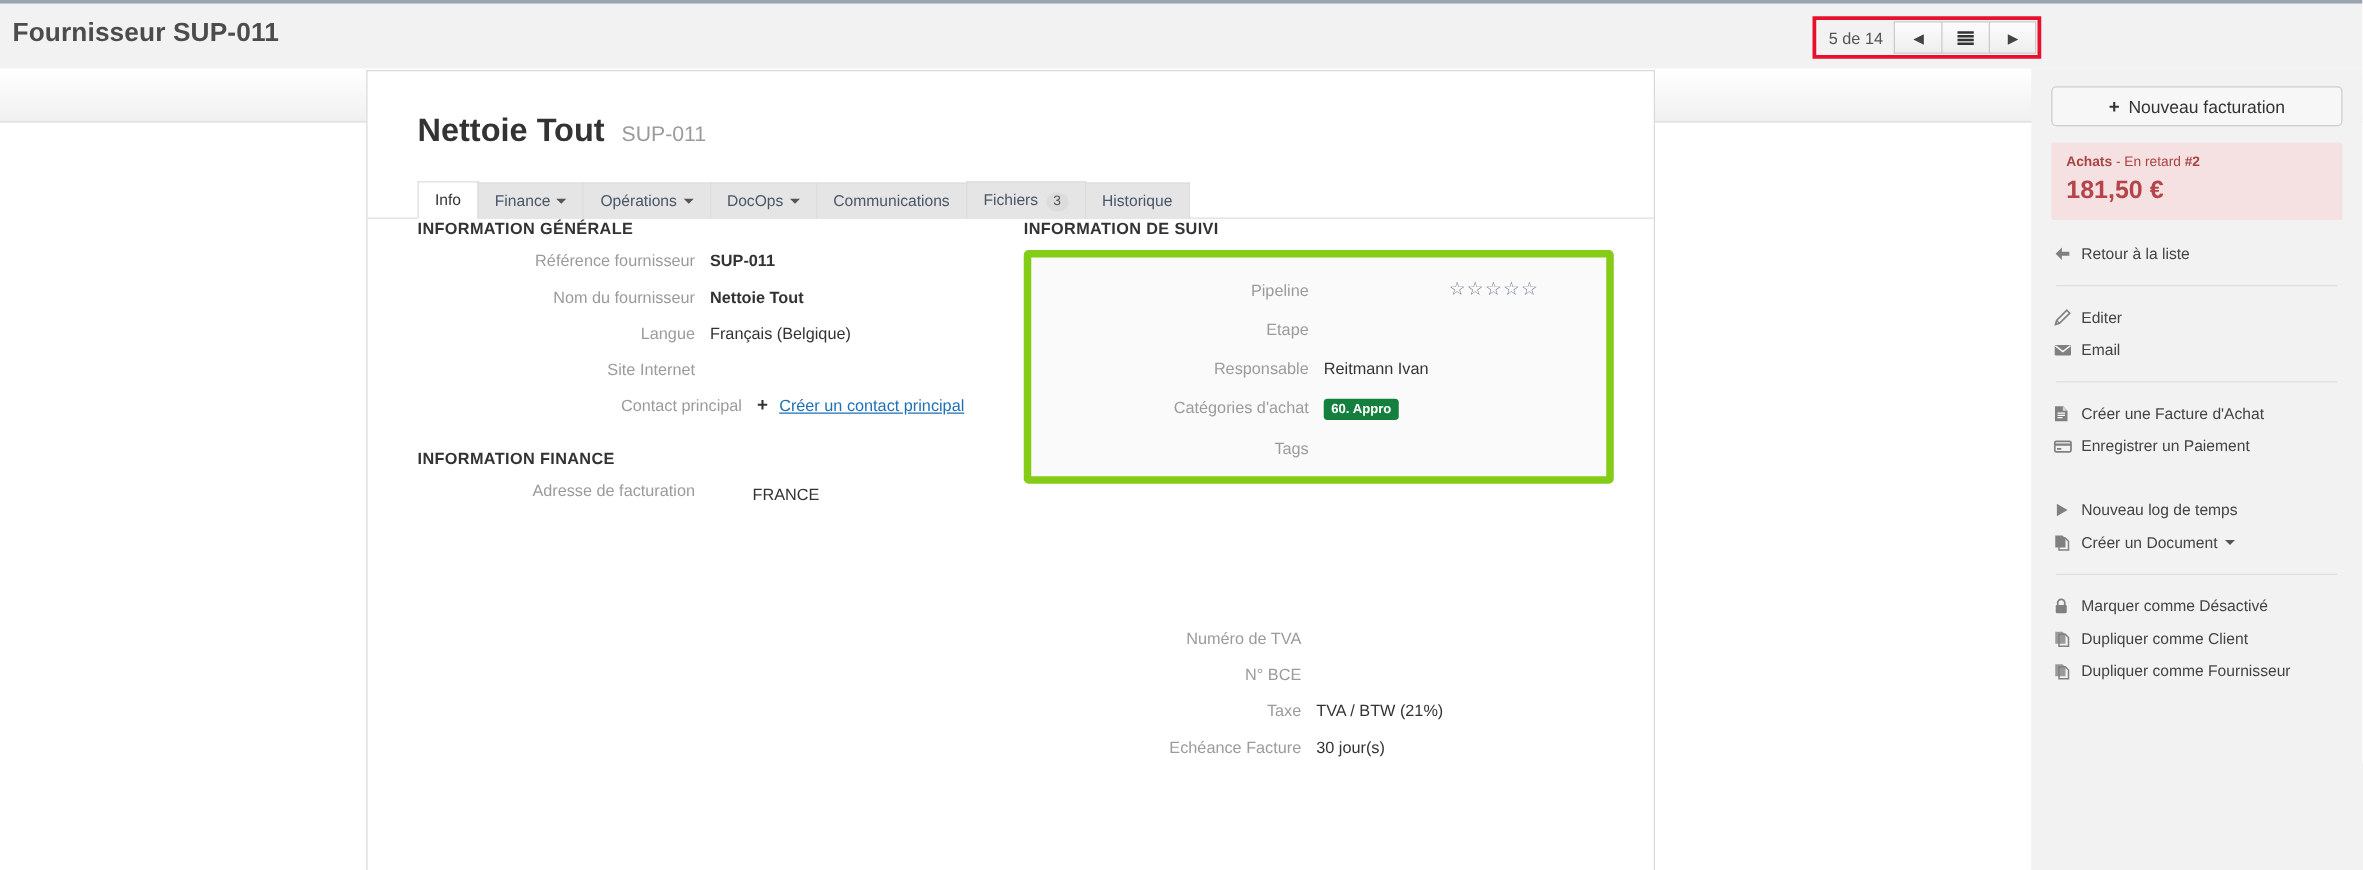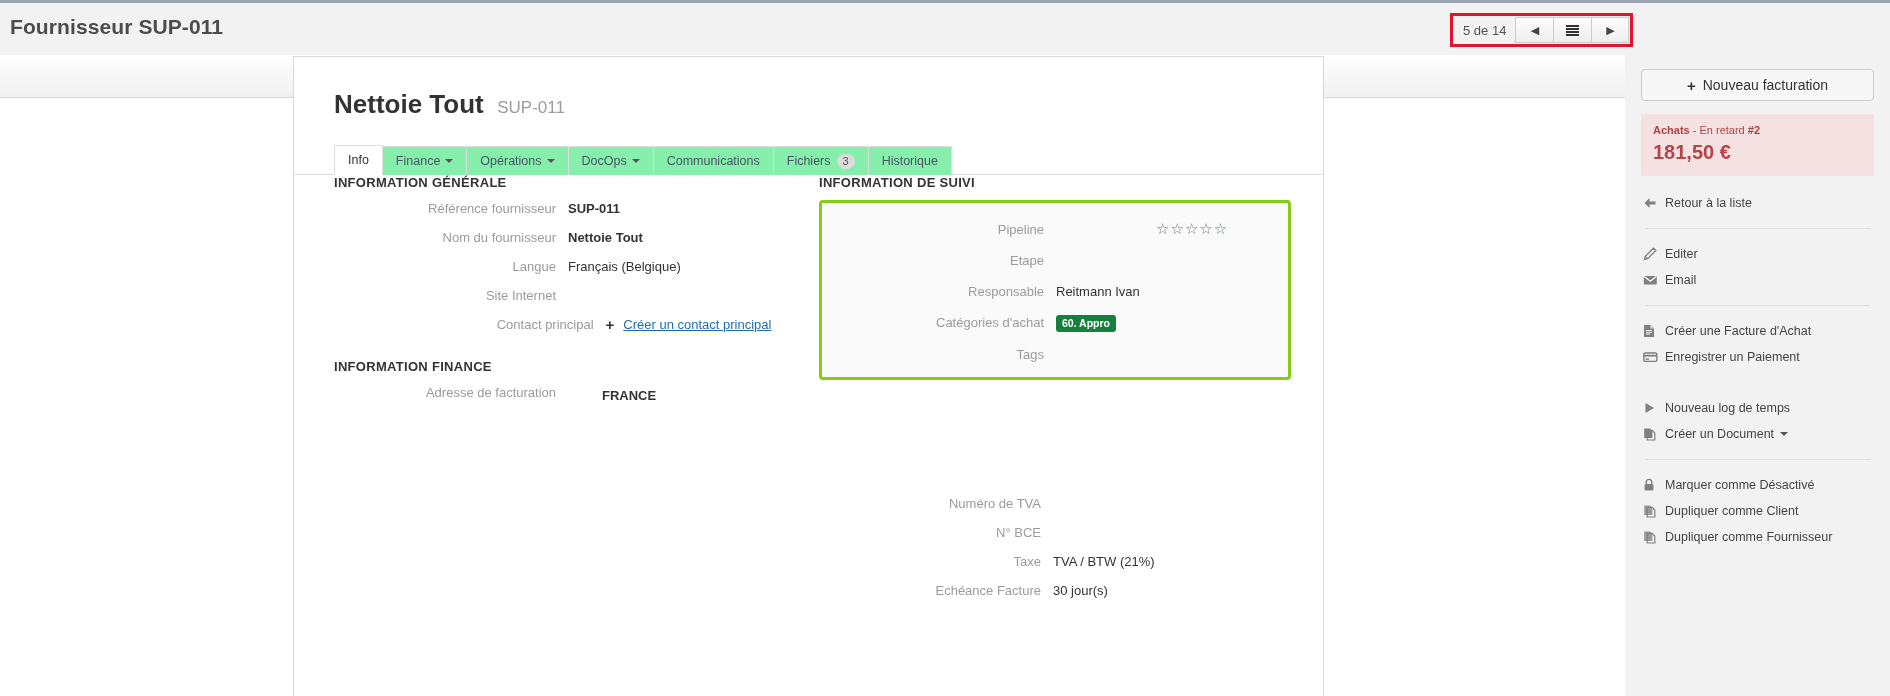--- a/index.html
+++ b/index.html
@@ -106,21 +106,21 @@
     height: 30px;
   }
   .tab {
     font-size: 12.5px; color: #4a5568;
     padding: 7px 13px 6px 13px;
     border: 1px solid transparent;
     border-bottom: none;
     position: relative; top: 1px;
     cursor: pointer; white-space: nowrap;
     line-height: 15px;
-    background: #86efac;
+    background: #e5e5e5;
     border-color: #dddddd;
     margin-right: -1px;
   }
   .tab.active {
     background: #ffffff;
     border-color: #dddddd;
     border-bottom: 1px solid #ffffff;
     color: #333333;
   }
   .tab .caret {
@@ -156,37 +156,37 @@
     font-size: 13px; color: #9b9b9b; line-height: 17px;
     flex: 0 0 274px;
   }
   .col-right .flabel { width: 244px; flex: 0 0 244px; }
   .fvalue {
     font-size: 13px; color: #333333; line-height: 17px;
     padding-top: 0;
   }
   .fvalue.bold { font-weight: bold; }
   .addr-block { font-size: 13px; color: #333333; }
-  .addr-line { margin-left: 34px; margin-top: 4px; font-weight: bold; }
+  .addr-line { margin-left: 34px; margin-top: 4px; }
 
   .plus-link { display: flex; align-items: center; }
   .plus-sign {
     font-weight: bold; font-size: 15px; color: #333333;
     margin-right: 9px; line-height: 14px;
   }
   .link {
     color: #1f6fb5; text-decoration: underline; font-size: 13px;
     cursor: pointer;
   }
 
   
   .suivi-box {
     margin-left: 10px; width: 472px;
     background: #fafafa;
-    border: 3px solid #84cc16;
+    border: 6px solid #84cc16;
     border-radius: 4px;
     padding: 18px 0 14px 0;
   }
   .suivi-box .frow { margin-bottom: 14px; }
   .suivi-box .frow:last-child { margin-bottom: 0; }
   .suivi-box .flabel { width: 234px; flex: 0 0 234px; }
 
   .stars { display: flex; gap: 1px; margin-left: 100px; }
   .star {
     font-size: 15px; color: #6b7a8d; line-height: 15px;

